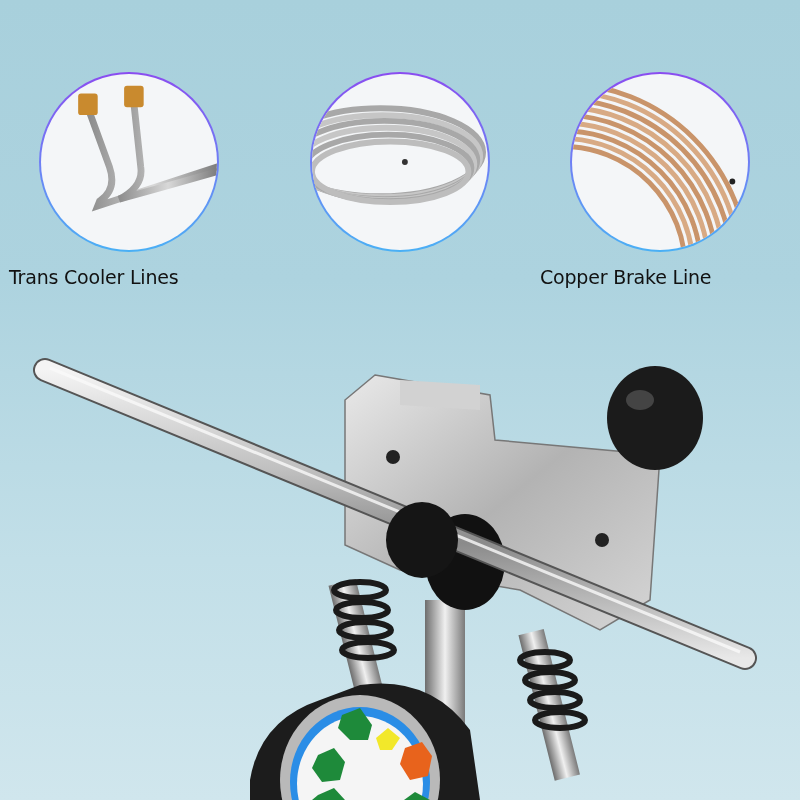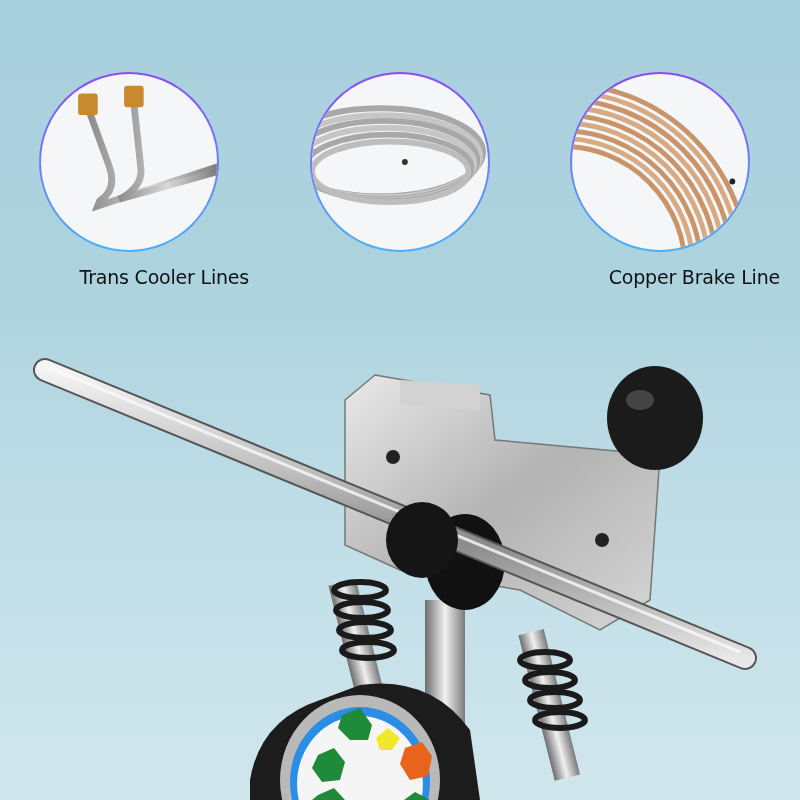--- a/index.html
+++ b/index.html
@@ -3,21 +3,21 @@
   <meta charset="utf-8">
   <style>
     * { box-sizing: border-box; margin: 0; padding: 0; }
     html, body { width: 800px; height: 800px; overflow: hidden; }
     body {
       background: linear-gradient(180deg, #a8d0dc 0%, #add3df 35%, #c2dfe8 70%, #d0e6ed 100%);
       font-family: "DejaVu Sans", "Liberation Sans", sans-serif;
       position: relative;
     }
     .feature {
-      position: absolute; top: 72px; width: 240px; text-align: right;
+      position: absolute; top: 72px; width: 240px; text-align: left;
     }
     .ring {
       width: 180px; height: 180px; margin: 0 auto; border-radius: 50%;
       padding: 2px;
       background: linear-gradient(180deg, #8a4cf0 0%, #6f7ff5 50%, #4ab0f5 100%);
     }
     .circle {
       width: 100%; height: 100%; border-radius: 50%; background: #f4f6f8;
       overflow: hidden; position: relative;
     }

